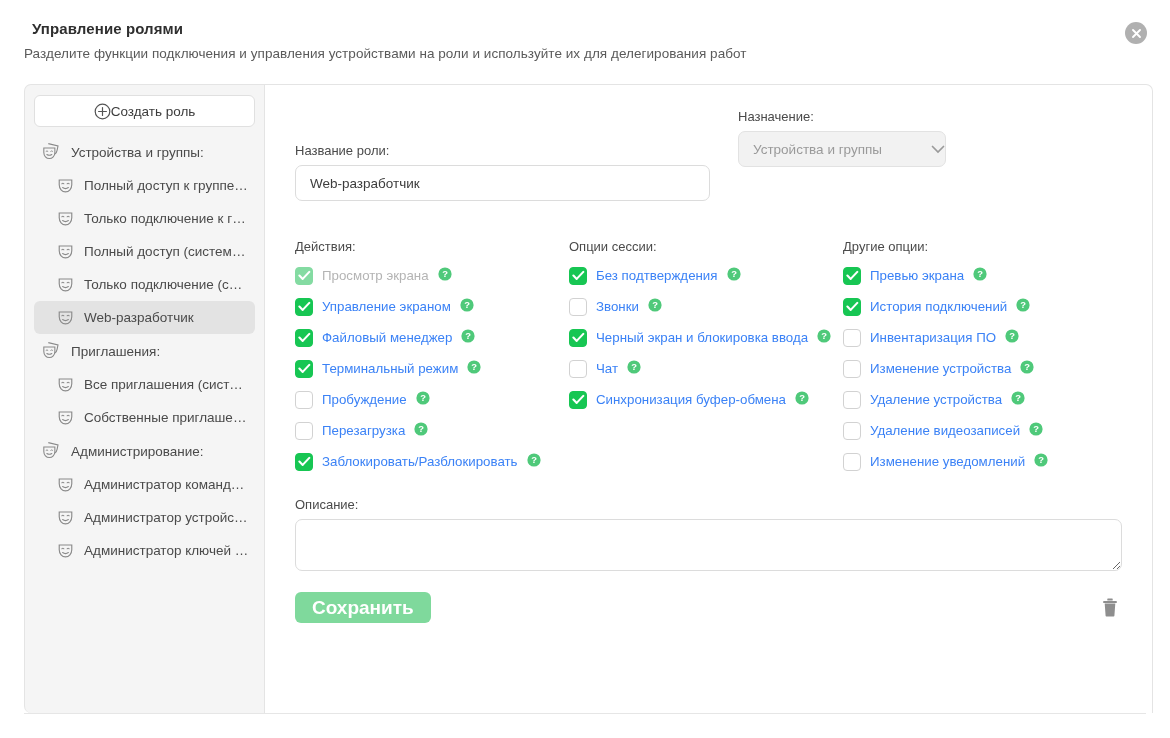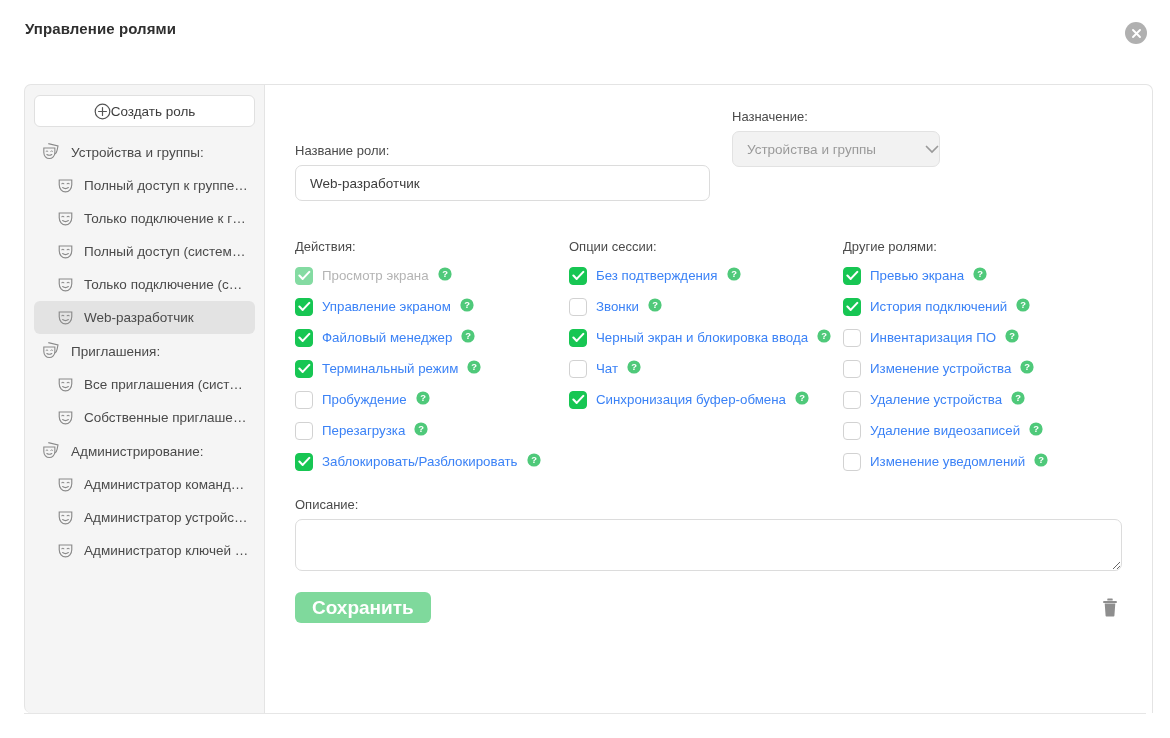--- a/index.html
+++ b/index.html
@@ -16,21 +16,21 @@
 
   
   .page-header {
     padding: 20px 24px 0 24px;
     position: relative;
   }
   .page-title {
     font-size: 15px;
     font-weight: bold;
     color: #2f2f2f;
-    margin: 0 0 9px 1px;
+    margin: 0 0 9px 8px;
     letter-spacing: .1px;
   }
   .page-subtitle {
     font-size: 13.5px;
     color: #5a5a5a;
     margin: 0;
     letter-spacing: .05px;
   }
   .close-btn {
     position: absolute;
@@ -122,21 +122,21 @@
   }
 
   .field-label {
     font-size: 13px;
     color: #4a4a4a;
     margin-bottom: 7px;
     display: block;
   }
   .top-row { display: flex; gap: 0; }
   .name-field-wrap { width: 415px; margin-top: 34px; }
-  .purpose-field-wrap { width: 208px; margin-left: 22px; }
+  .purpose-field-wrap { width: 208px; margin-left: 28px; }
 
   .text-input {
     width: 100%;
     height: 36px;
     border: 1px solid #dcdcdc;
     border-radius: 7px;
     padding: 0 14px;
     font-size: 13.5px;
     font-family: "Liberation Sans", sans-serif;
     color: #3c3c3c;
@@ -240,20 +240,21 @@
     display: flex;
     align-items: center;
   }
   .trash-btn svg { display: block; }
 </style>
 </head>
 <body>
 
 <div class="page-header">
   <div class="page-title">Управление ролями</div>
+  <div class="page-subtitle">Разделите функции подключения и управления устройствами на роли и используйте их для делегирования работ</div>
   <div class="close-btn">
     <svg width="11" height="11" viewBox="0 0 11 11" aria-hidden="true">
       <path d="M2 2 L9 9 M9 2 L2 9" stroke="#ffffff" stroke-width="1.9" stroke-linecap="round" fill="none"></path>
     </svg>
   </div>
 </div>
 
 <div class="content-area">
 
   <div class="sidebar">
@@ -567,21 +568,21 @@
               </svg>
             </span>
             <span class="cb-label">Синхронизация буфер-обмена</span>
             <span class="help"><svg width="14" height="14" viewBox="0 0 14 14" aria-hidden="true">
                 <circle cx="7" cy="7" r="6.6" fill="#4fc97a"></circle>
                 <text x="7" y="10.3" font-family="Liberation Sans, sans-serif" font-size="9.4" font-weight="bold" fill="#ffffff" text-anchor="middle">?</text>
               </svg></span>
           </div>
         </div>
         <div class="col">
-          <div class="col-title">Другие ролями:</div>
+          <div class="col-title">Другие опции:</div>
           <div class="cb-row">
             <span class="cb checked">
               <svg width="13" height="11" viewBox="0 0 13 11" aria-hidden="true">
                 <path d="M1.4 5.6 L4.7 8.9 L11.3 1.9" fill="none" stroke="#ffffff" stroke-width="2.1" stroke-linecap="round" stroke-linejoin="round"></path>
               </svg>
             </span>
             <span class="cb-label">Превью экрана</span>
             <span class="help"><svg width="14" height="14" viewBox="0 0 14 14" aria-hidden="true">
                 <circle cx="7" cy="7" r="6.6" fill="#4fc97a"></circle>
                 <text x="7" y="10.3" font-family="Liberation Sans, sans-serif" font-size="9.4" font-weight="bold" fill="#ffffff" text-anchor="middle">?</text>

